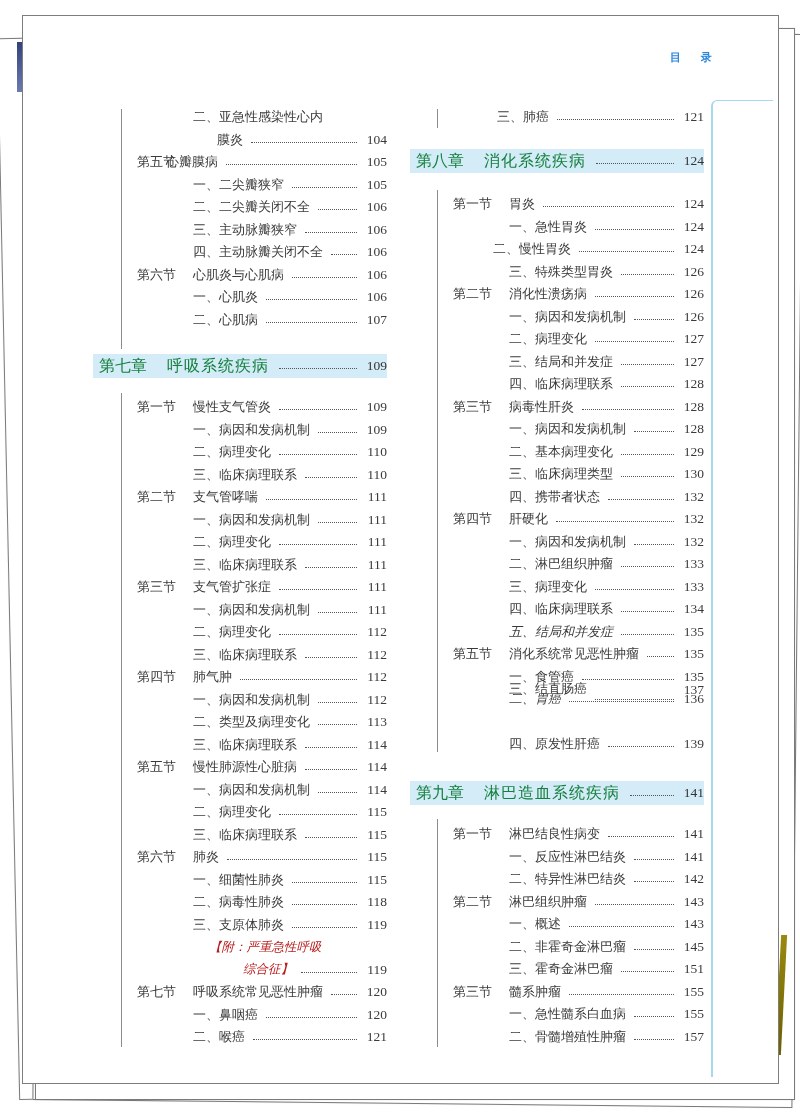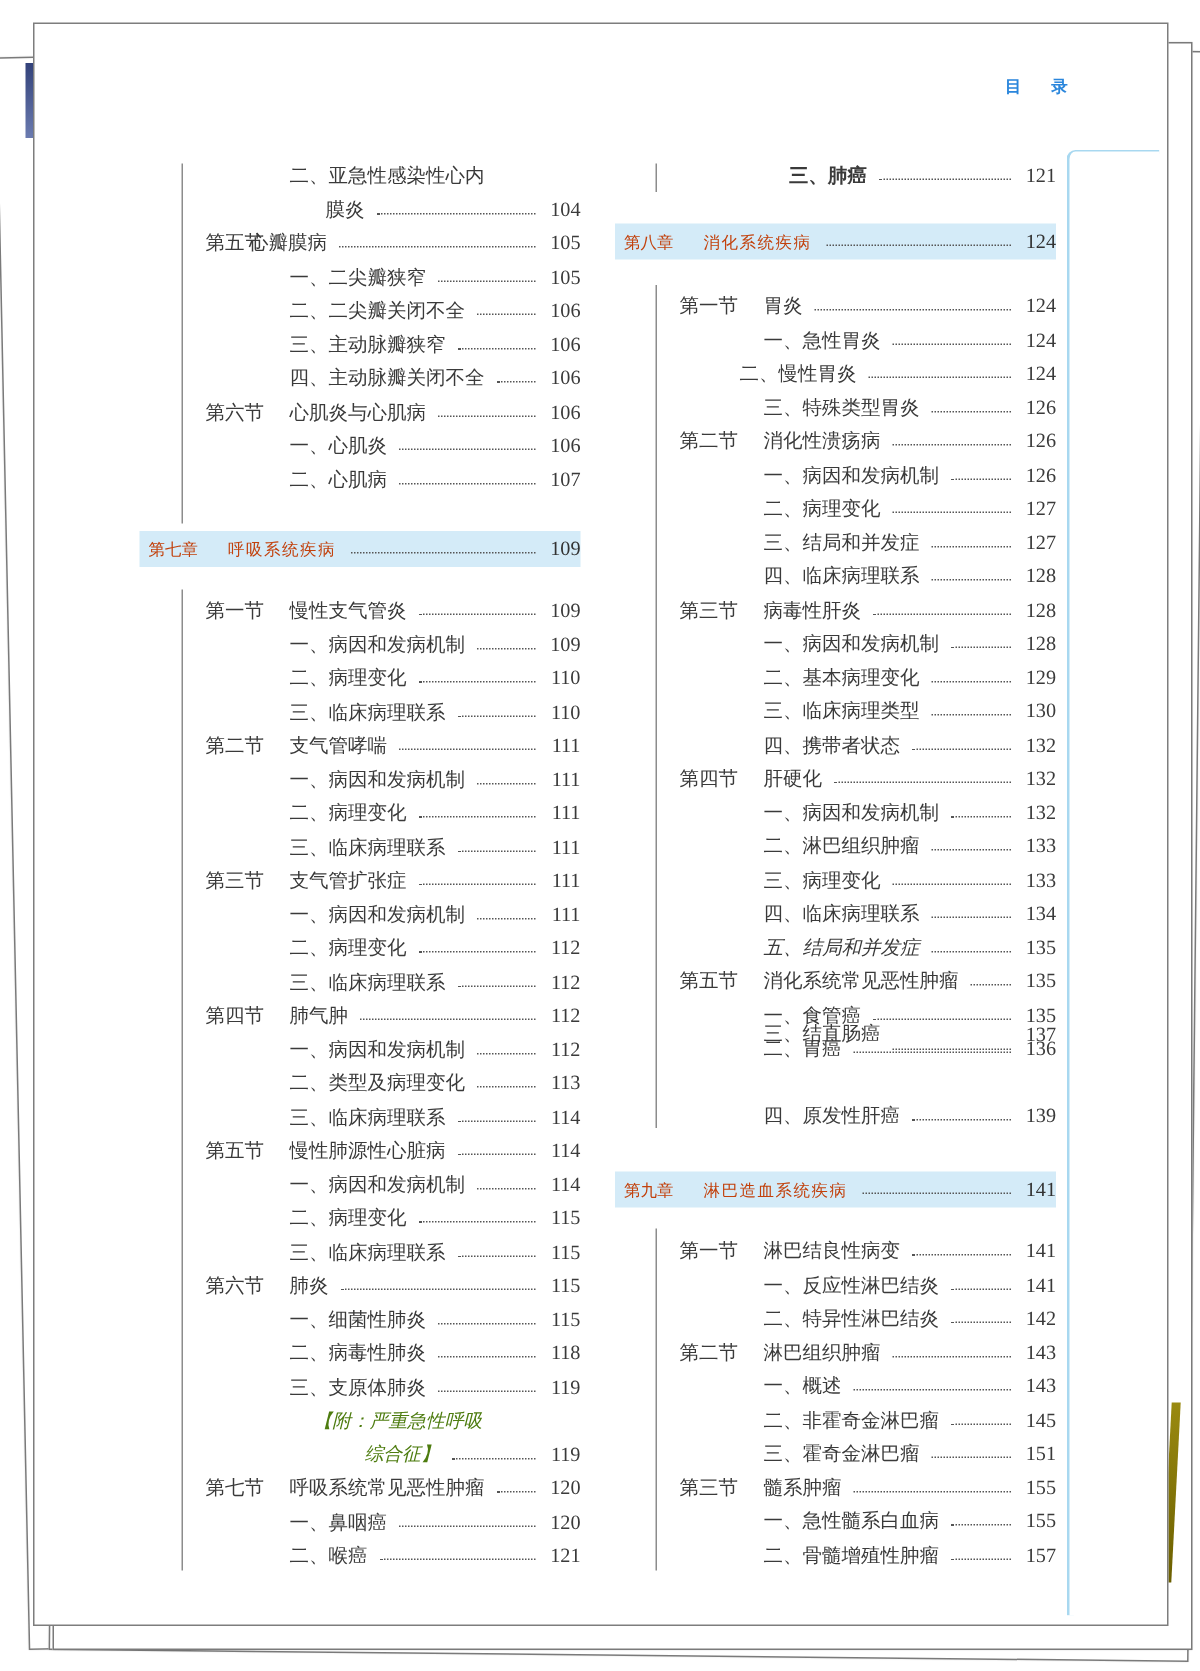--- a/index.html
+++ b/index.html
@@ -49,27 +49,27 @@
     min-width: 12px;
   }
   .pnum {
     width: 22px; text-align: right; font-family: "Liberation Serif", serif; font-size: 13.5px;
   }
   .chapter {
     position: absolute; height: 24px; background: #d4ebf8;
     display: flex; align-items: center;
   }
   .chapter .ch-num, .chapter .ch-title {
-    color: #c2410c; font-size: 11px; font-family: Liberation Sans, sans-serif;
+    color: #15803d; font-size: 16px; font-family: Liberation Sans, sans-serif;
   }
   .chapter .ch-num { margin-left: 6px; }
   .chapter .ch-title { margin-left: 20px; letter-spacing: 1px; }
   .chapter .leader { margin-left: 10px; }
   .chapter .pnum { color: #333; }
-  .appendix { font-family: "DejaVu Sans", sans-serif; font-style: italic; font-size: 12.5px; color: #4d7c0f; }
+  .appendix { font-family: "DejaVu Sans", sans-serif; font-style: italic; font-size: 12.5px; color: #b91c1c; }
 </style>
 </head>
 <body>
 
 <div class="back-page bp1"></div>
 <div class="back-page bp3"></div>
 <div class="back-page bp2"></div>
 <div class="blue-strip"></div>
 <div class="olive-strip"></div>
 
@@ -316,21 +316,21 @@
         <span class="ch-title">呼吸系统疾病</span>
         <span class="leader"></span>
         <span class="pnum" style="margin-right: 0px;">109</span>
       </div>
       <div class="vline" style="left: 28px; top: 287px; height: 654px;"></div>
     </div>
   <div class="col col-right" id="col-right">
       <div style="position: absolute; left: 43px; top: 0px;">
         <div class="row" style="top: 0px; left: 0px; width: 251px;">
           <span class="sec-label"></span>
-          <span class="item-text" style="margin-left: 73px; font-weight: bold;">三、肺癌</span>
+          <span class="item-text" style="margin-left: 44px;">三、肺癌</span>
           <span class="leader"></span>
           <span class="pnum">121</span>
         </div>
         <div class="row" style="top: 87px; left: 0px; width: 251px;">
           <span class="sec-label">第一节</span>
           <span class="item-text" style="margin-left: 56px;">胃炎</span>
           <span class="leader"></span>
           <span class="pnum">124</span>
         </div>
         <div class="row" style="top: 109.5px; left: 0px; width: 251px;">
@@ -454,21 +454,21 @@
           <span class="pnum">135</span>
         </div>
         <div class="row" style="top: 559.5px; left: 0px; width: 251px;">
           <span class="sec-label"></span>
           <span class="item-text" style="margin-left: 56px;">一、食管癌</span>
           <span class="leader"></span>
           <span class="pnum">135</span>
         </div>
         <div class="row" style="top: 582px; left: 0px; width: 251px;">
           <span class="sec-label"></span>
-          <span class="item-text" style="margin-left: 56px;">二、胃癌</span>
+          <span class="item-text" style="margin-left: 56px; font-style: italic;">二、胃癌</span>
           <span class="leader"></span>
           <span class="pnum">136</span>
         </div>
         <div class="row" style="top: 570px; left: 0px; width: 251px; align-items: flex-end;">
           <span class="sec-label"></span>
           <span class="item-text" style="margin-left: 56px;">三、结直肠癌</span>
           <span class="leader"></span>
           <span class="pnum">137</span>
         </div>
         <div class="row" style="top: 627px; left: 0px; width: 251px;">

